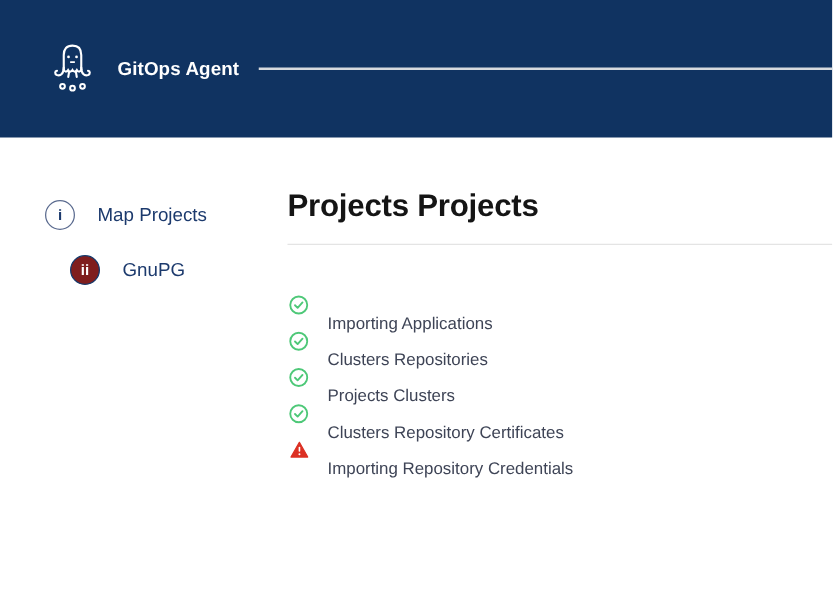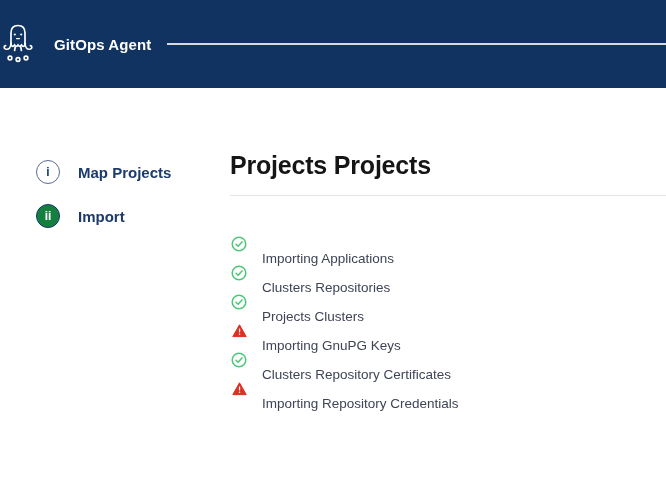--- a/index.html
+++ b/index.html
@@ -11,24 +11,25 @@
     width: 666px;
     height: 483px;
     background: #ffffff;
     overflow: hidden;
   }
 
   
   .app-header {
     position: absolute;
     top: 0; left: 0; right: 0;
-    height: 88px;
+    height: 110px;
     background: #103361;
     display: flex;
     align-items: center;
+    padding-left: 40px;
   }
   .logo { width: 36px; height: 42px; flex: 0 0 auto; margin-top: -2px; }
   .brand {
     color: #ffffff;
     font-size: 15px;
     font-weight: 700;
     letter-spacing: 0.1px;
     margin-left: 18px;
     white-space: nowrap;
   }
@@ -62,29 +63,30 @@
     font-weight: 700;
     font-style: normal;
     flex: 0 0 auto;
   }
   .step[data-state="inactive"] .step-circle {
     border: 1.5px solid #5b6b8f;
     color: #1c3a6d;
     background: transparent;
   }
   .step[data-state="active"] .step-circle {
-    background: #15803d;
+    background: #7f1d1d;
     color: #ffffff;
     border: 1.5px solid #133a6d;
+    margin-left: 20px;
   }
   .step-label {
     margin-left: 18px;
     color: #1c3a6d;
     font-size: 15px;
-    font-weight: 700;
+    font-weight: 400;
   }
 
   
   .main {
     position: absolute;
     left: 230px;
     right: 0;
     top: 150px;
   }
   .page-title {
@@ -156,21 +158,21 @@
     <div class="header-rule"></div>
   </header>
 
   <nav class="stepper">
     <div class="step" data-state="inactive">
       <span class="step-circle">i</span>
       <span class="step-label">Map Projects</span>
     </div>
     <div class="step" data-state="active">
       <span class="step-circle">ii</span>
-      <span class="step-label">Import</span>
+      <span class="step-label">GnuPG</span>
     </div>
   </nav>
 
   <main class="main">
     <h1 class="page-title">Projects Projects</h1>
     <hr class="title-rule">
 
     <ul class="task-list">
 
       <li class="task-row" data-status="success">
@@ -197,53 +199,42 @@
 
       <li class="task-row" data-status="success">
         <span class="task-icon">
           <svg class="icon-success" width="16" height="16" viewBox="0 0 16 16">
             <circle cx="8" cy="8" r="6.8" fill="none" stroke="#4ec878" stroke-width="1.5"></circle>
             <path d="M5 8.2 L7.1 10.3 L11 5.9" fill="none" stroke="#4ec878" stroke-width="1.5" stroke-linecap="round" stroke-linejoin="round"></path>
           </svg>
 
         </span>
         <span class="task-label">Projects Clusters</span>
+      </li>
+
+
+      <li class="task-row" data-status="success">
+        <span class="task-icon">
+          <svg class="icon-success" width="16" height="16" viewBox="0 0 16 16">
+            <circle cx="8" cy="8" r="6.8" fill="none" stroke="#4ec878" stroke-width="1.5"></circle>
+            <path d="M5 8.2 L7.1 10.3 L11 5.9" fill="none" stroke="#4ec878" stroke-width="1.5" stroke-linecap="round" stroke-linejoin="round"></path>
+          </svg>
+
+        </span>
+        <span class="task-label">Clusters Repository Certificates</span>
       </li>
 
       <li class="task-row" data-status="error">
         <span class="task-icon">
 
           <svg class="icon-error" width="15" height="14" viewBox="0 0 15 14">
             <path d="M7.5 0.8 L14.2 12.6 H0.8 Z" fill="#dc3023" stroke="#dc3023" stroke-width="1" stroke-linejoin="round"></path>
             <rect x="6.9" y="4.4" width="1.3" height="4" rx="0.6" fill="#ffffff"></rect>
             <circle cx="7.55" cy="10.3" r="0.8" fill="#ffffff"></circle>
           </svg>
         </span>
-        <span class="task-label">Importing GnuPG Keys</span>
-      </li>
-
-      <li class="task-row" data-status="success">
-        <span class="task-icon">
-          <svg class="icon-success" width="16" height="16" viewBox="0 0 16 16">
-            <circle cx="8" cy="8" r="6.8" fill="none" stroke="#4ec878" stroke-width="1.5"></circle>
-            <path d="M5 8.2 L7.1 10.3 L11 5.9" fill="none" stroke="#4ec878" stroke-width="1.5" stroke-linecap="round" stroke-linejoin="round"></path>
-          </svg>
-
-        </span>
-        <span class="task-label">Clusters Repository Certificates</span>
-      </li>
-
-      <li class="task-row" data-status="error">
-        <span class="task-icon">
-
-          <svg class="icon-error" width="15" height="14" viewBox="0 0 15 14">
-            <path d="M7.5 0.8 L14.2 12.6 H0.8 Z" fill="#dc3023" stroke="#dc3023" stroke-width="1" stroke-linejoin="round"></path>
-            <rect x="6.9" y="4.4" width="1.3" height="4" rx="0.6" fill="#ffffff"></rect>
-            <circle cx="7.55" cy="10.3" r="0.8" fill="#ffffff"></circle>
-          </svg>
-        </span>
         <span class="task-label">Importing Repository Credentials</span>
       </li>
 
     </ul>
   </main>
 
 </div>
 
 </body></html>

